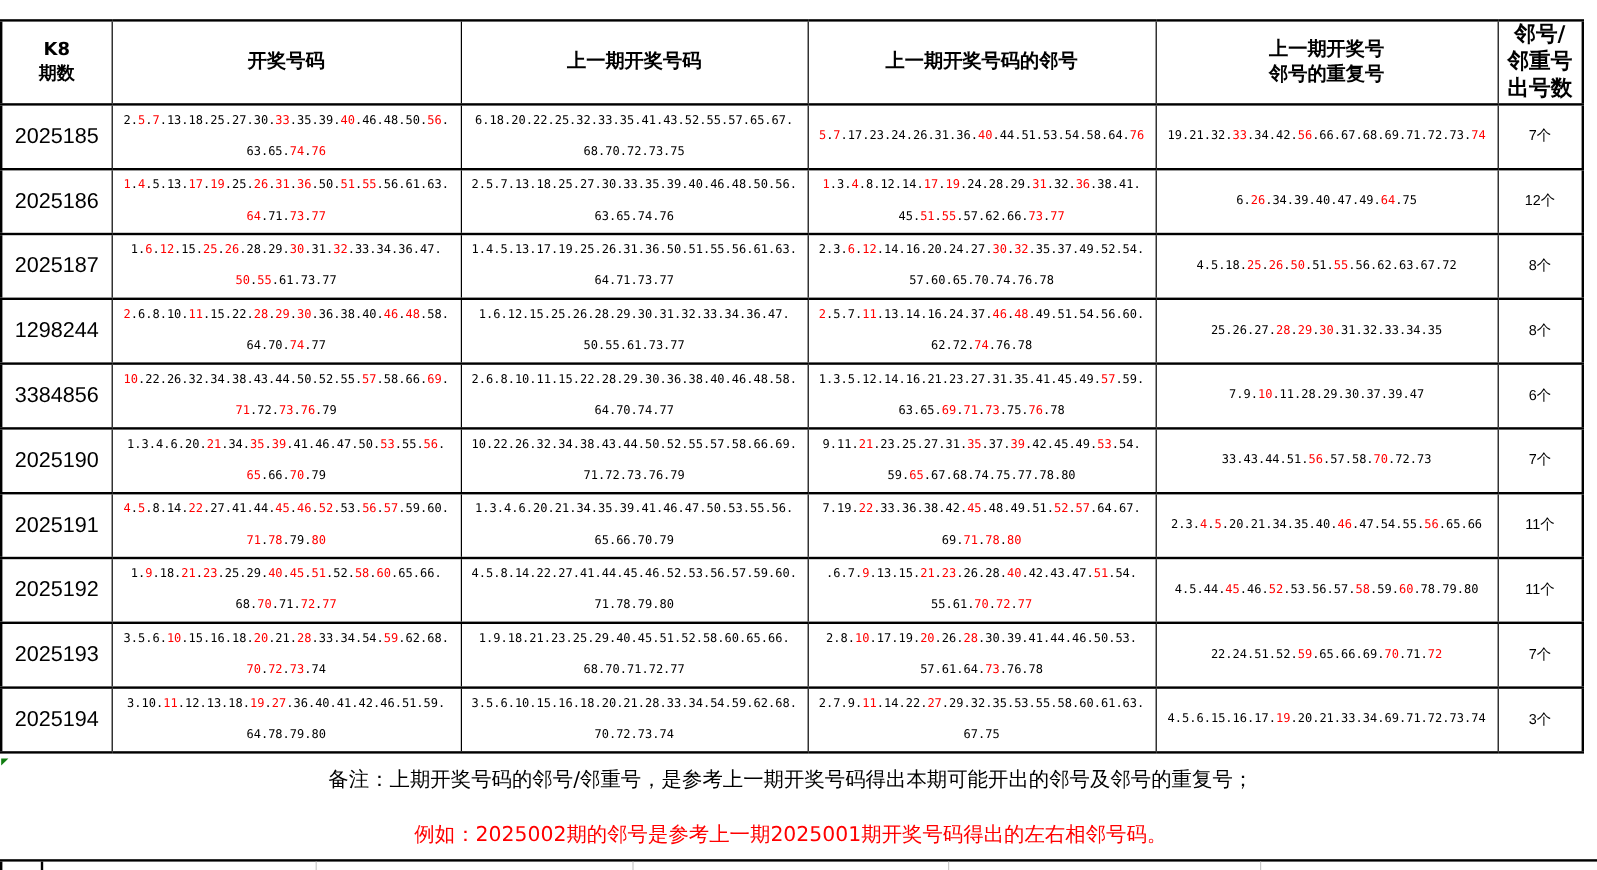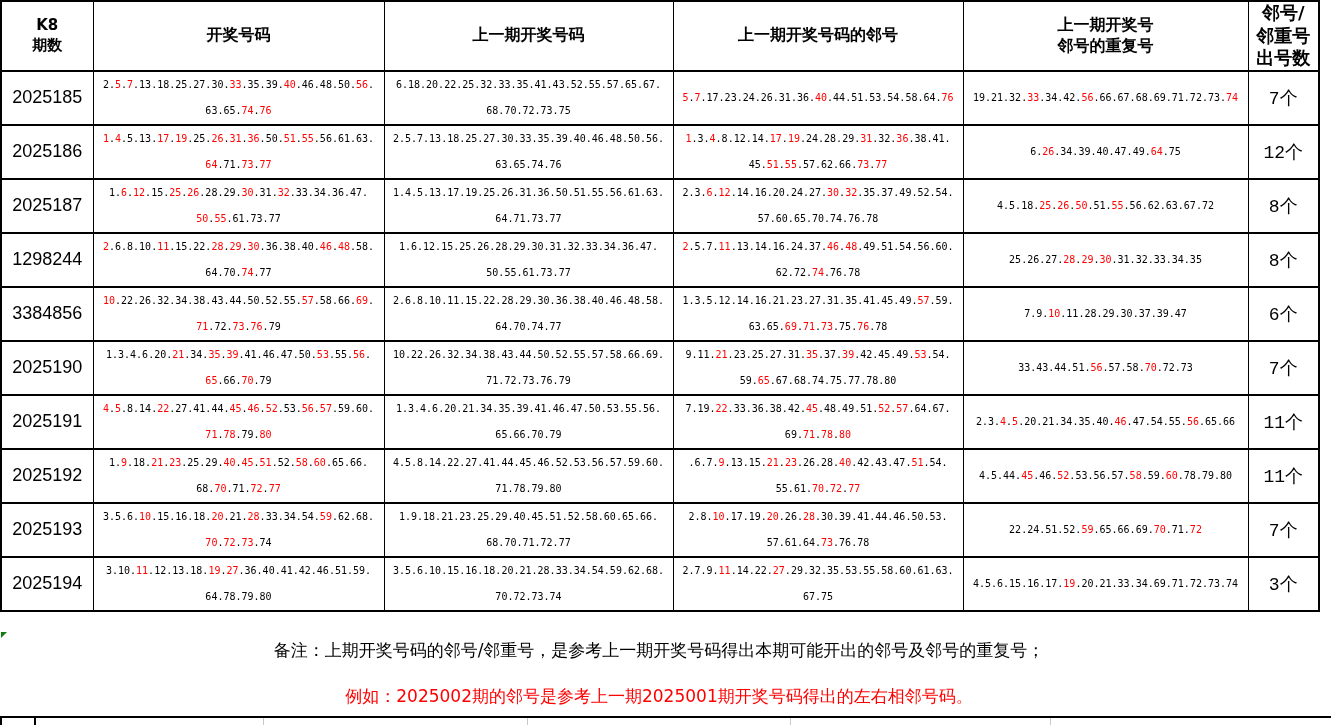--- a/index.html
+++ b/index.html
@@ -8,21 +8,21 @@
     --grid:#C9C9C9;
     --green:#107C10;
   }
   html,body{margin:0;padding:0;}
   body{
     width:1331px;height:725px;position:relative;overflow:hidden;
     background:#ffffff;color:var(--ink);
     font-family:"DejaVu Sans",sans-serif;
   }
   table.sheet{
-    position:absolute;left:0;top:0;
+    position:absolute;left:0;top:16px;
     width:1318px;height:551px;
     border-collapse:collapse;table-layout:fixed;
     border:2px solid var(--ink);
   }
   th,td{
     border-left:1px solid var(--ink);
     border-right:1px solid var(--ink);
     border-top:2px solid var(--ink);
     border-bottom:2px solid var(--ink);
     vertical-align:middle;text-align:center;
@@ -38,22 +38,22 @@
   td.period{
     font-family:Liberation Sans, sans-serif;
     font-size:18px;
   }
   td.nums{
     font-family:"DejaVu Sans Mono","Liberation Mono",monospace;
     font-size:10px;line-height:26px;
     padding:0 8px;word-wrap:break-word;
   }
   td.count{
-    font-family:Liberation Mono, monospace;
-    font-size:18px;
+    font-family:Liberation Sans, sans-serif;
+    font-size:12px;
   }
   .red{color:var(--red);}
   .notes{
     position:absolute;left:0;top:631px;width:1318px;height:85px;
     display:flex;flex-direction:column;align-items:center;justify-content:space-evenly;
     font-size:17px;line-height:1.2;gap:16px;
   }
   .note-red{color:var(--red);}
   .err-triangle{
     position:absolute;left:1px;top:632px;width:0;height:0;

